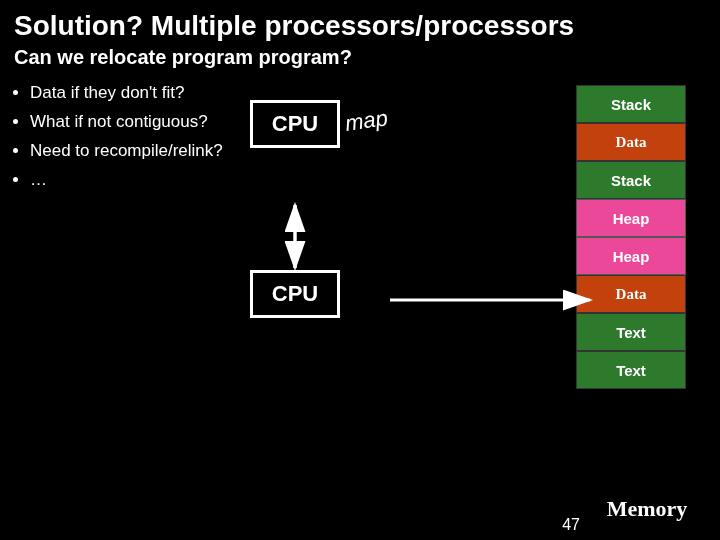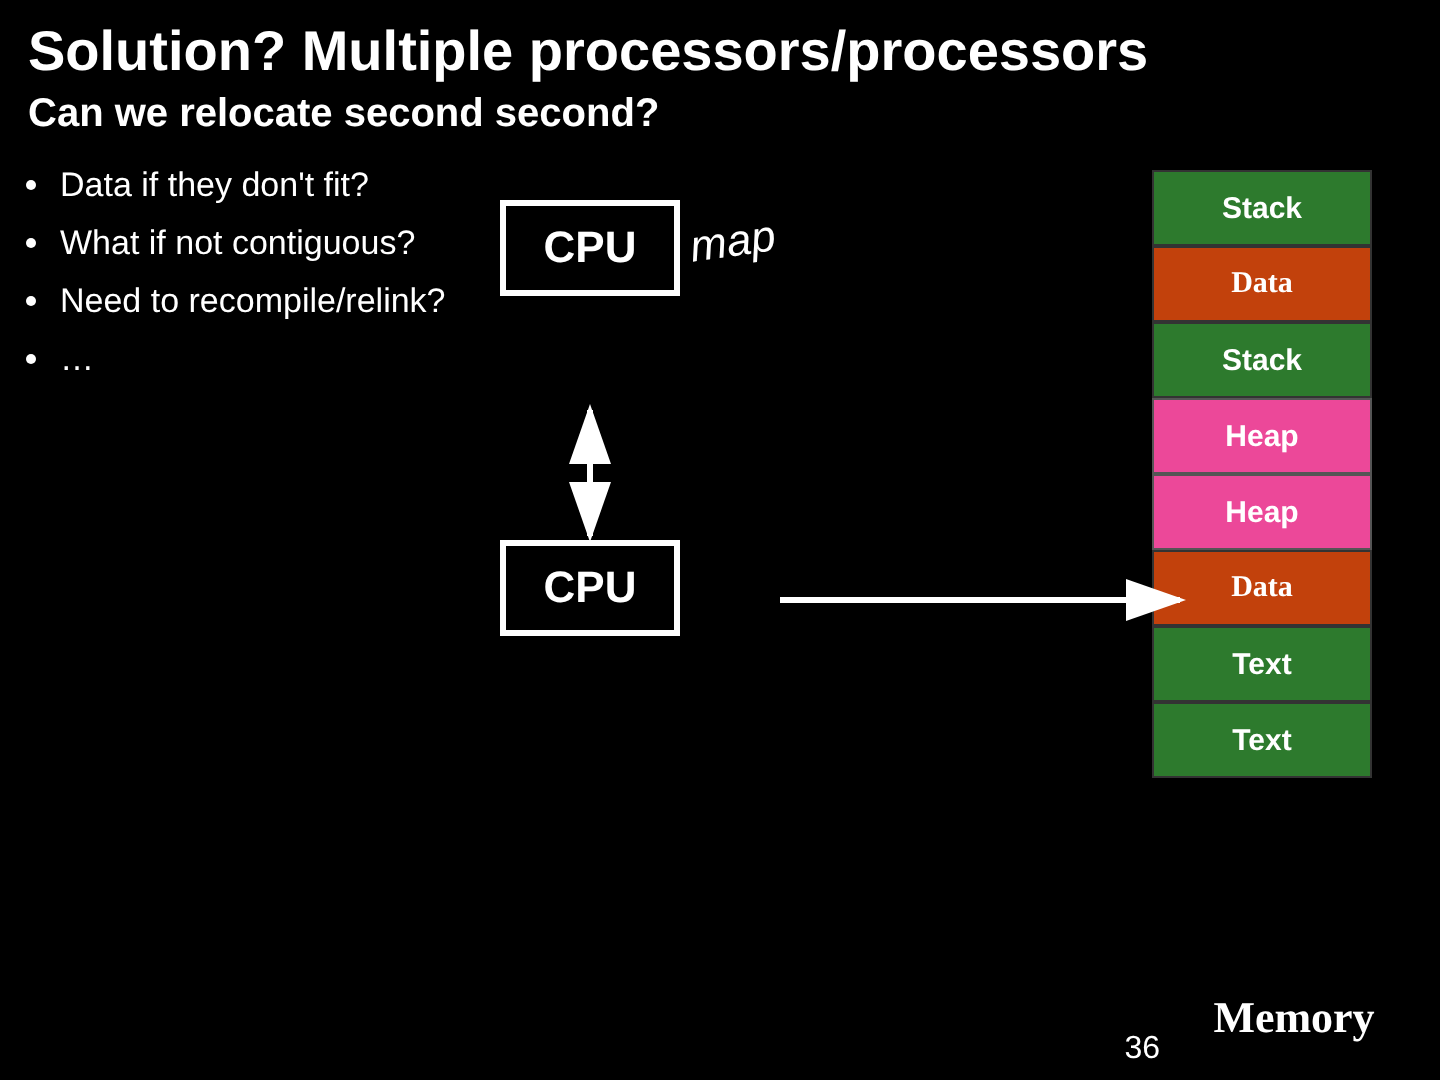--- a/index.html
+++ b/index.html
@@ -130,21 +130,21 @@
       right: 140px;
       font-size: 16px;
       color: #fff;
     }
   </style>
 </head>
 <body>
 
 <div class="title">Solution? Multiple processors/processors</div>
 
-<div class="subtitle">Can we relocate second second?</div>
+<div class="subtitle">Can we relocate program program?</div>
 
 <ul class="bullets">
   <li>Data if they don't fit?</li>
   <li>What if not contiguous?</li>
   <li>Need to recompile/relink?</li>
   <li>…</li>
 </ul>
 
 <div class="memory-column" id="memory-col">
     <div class="mem-block mem-green">Stack</div>
@@ -179,13 +179,13 @@
 <div class="cpu-box cpu1">
   <span>CPU</span>
 </div>
 
 <div class="cpu-box cpu2">
   <span>CPU</span>
 </div>
 
 <div class="map-text">map</div>
 
-<div class="page-num">36</div>
+<div class="page-num">47</div>
 
 </body></html>

